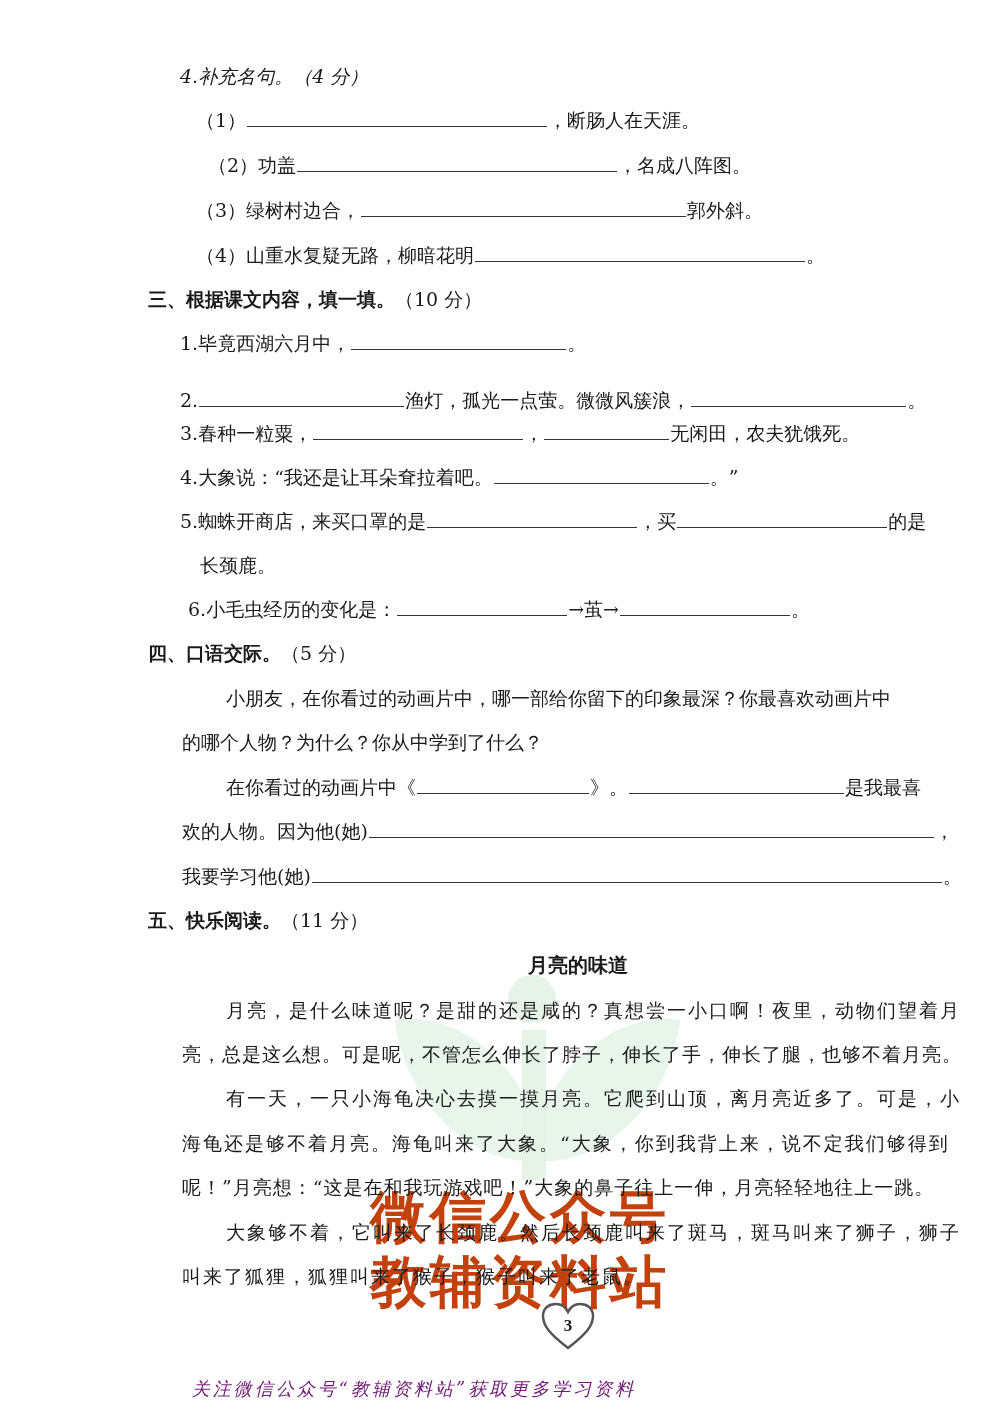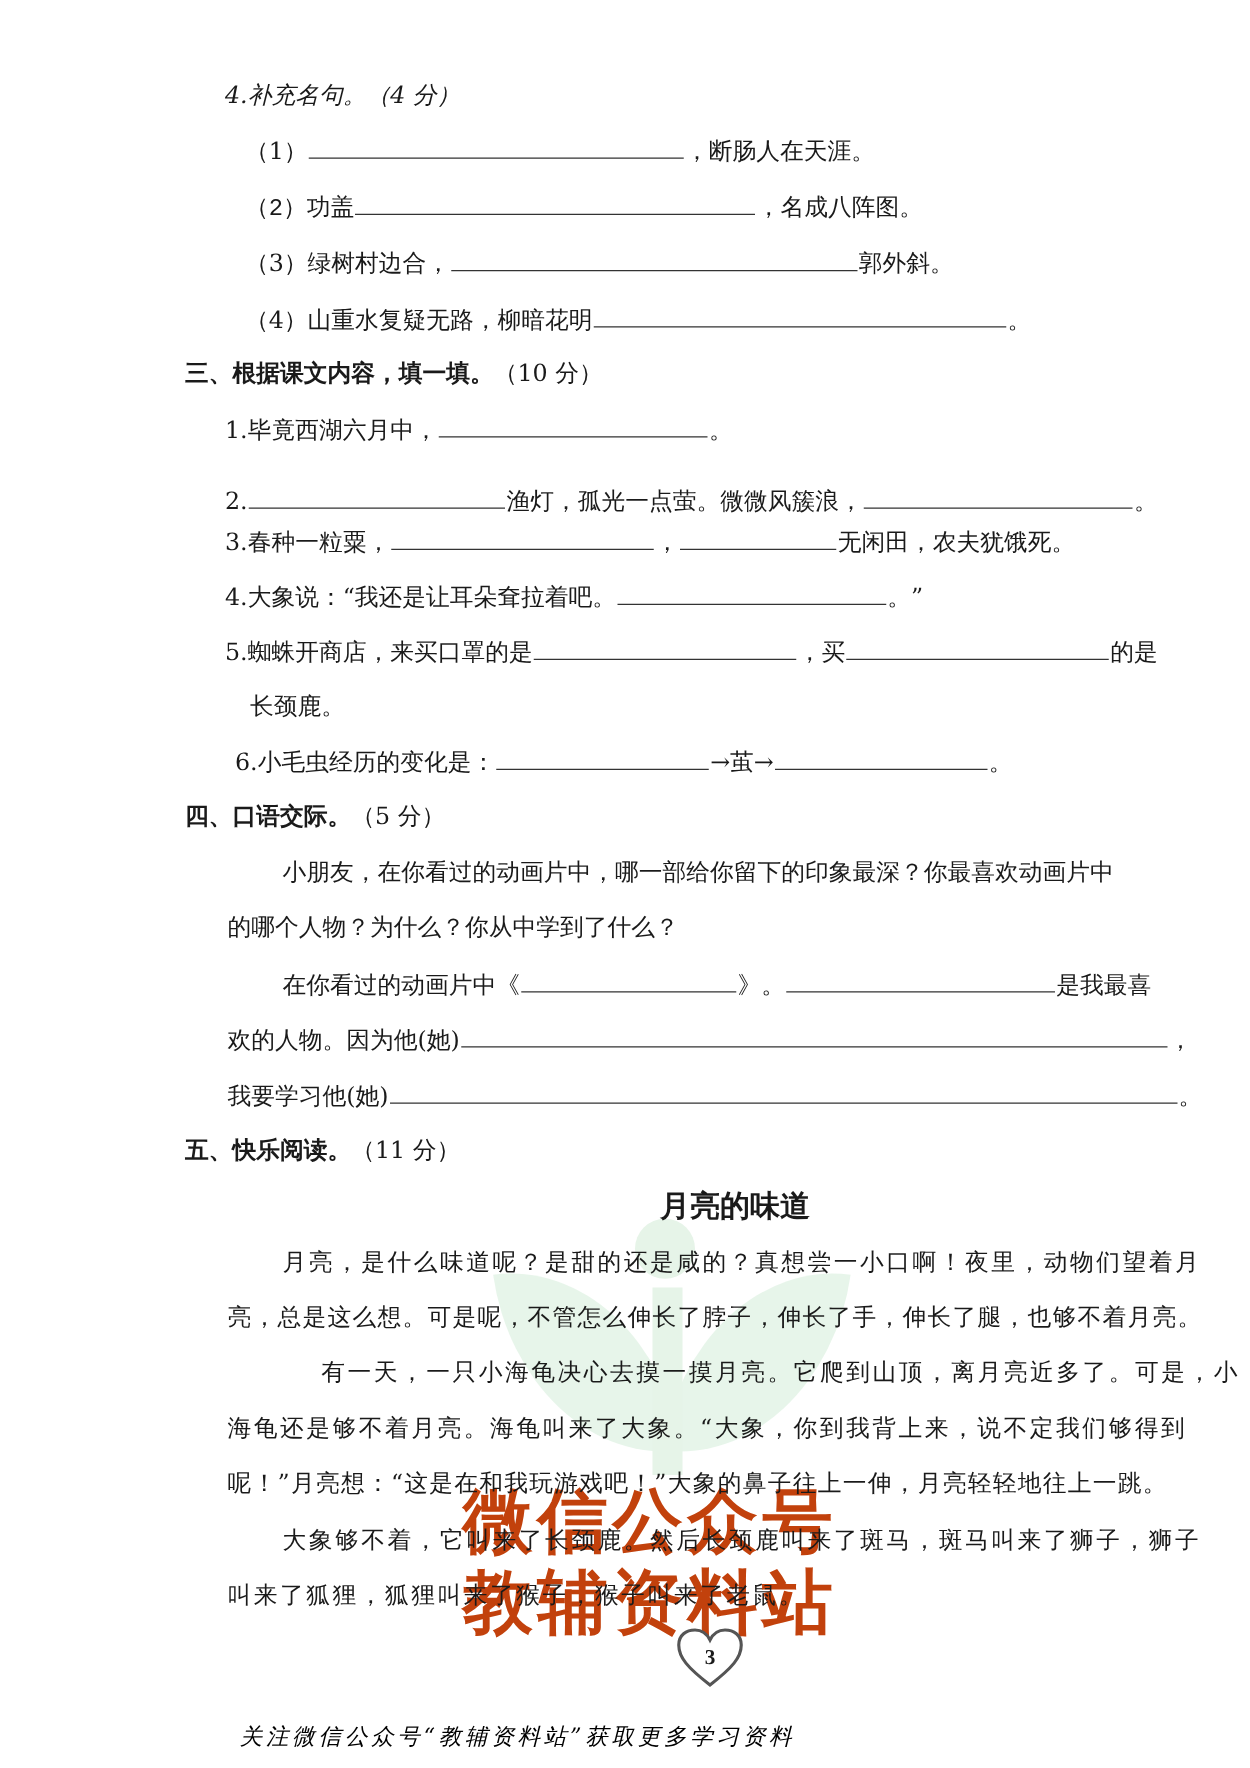--- a/index.html
+++ b/index.html
@@ -49,42 +49,42 @@
   .heart {
     position: absolute; left: 540px; top: 1302px; width: 56px; height: 50px;
   }
   .heart-num {
     position: absolute; left: 0; top: 14px; width: 56px; text-align: center;
     font-size: 17px; font-weight: bold; font-family: "Liberation Serif", serif;
   }
   .footer {
     position: absolute; left: 0; width: 828px; top: 1377px; text-align: center;
     font-size: 18px; letter-spacing: 3px; font-style: italic;
-    font-family: "DejaVu Serif", "Liberation Serif", serif; color: #000000;
+    font-family: "DejaVu Serif", "Liberation Serif", serif; color: #701a75;
   }
 </style>
 </head>
 <body>
 
 <div class="wm">
   <div class="wm-head"></div>
   <div class="wm-leaf-l"></div>
   <div class="wm-leaf-r"></div>
   <div class="wm-stem"></div>
   <div class="wm-text" style="top:1180px;">微信公众号</div>
   <div class="wm-text" style="top:1245px;">教辅资料站</div>
 </div>
 
 <div class="line" style="left:180px; top:64px;font-style:italic;">
   <span>4.补充名句。</span><span>（4 分）</span>
 </div>
 <div class="line" style="left:196px; top:108px;">
   <span>（1）</span><span class="blank" style="width:300px"></span><span>，断肠人在天涯。</span>
 </div>
-<div class="line" style="left:196px; top:153px;font-family:Liberation Mono, monospace;">
+<div class="line" style="left:208px; top:153px;">
   <span>（2）功盖</span><span class="blank" style="width:320px"></span><span>，名成八阵图。</span>
 </div>
 <div class="line" style="left:196px; top:198px;">
   <span>（3）绿树村边合，</span><span class="blank" style="width:325px"></span><span>郭外斜。</span>
 </div>
 <div class="line" style="left:196px; top:243px;">
   <span>（4）山重水复疑无路，柳暗花明</span><span class="blank" style="width:330px"></span><span>。</span>
 </div>
 
 <div class="line" style="left:148px; top:287px;">
@@ -123,24 +123,24 @@
 <div class="line" style="left:182px; top:819px;">
   <span>欢的人物。因为他(她)</span><span class="blank" style="width:565px"></span><span>，</span>
 </div>
 <div class="line" style="left:182px; top:864px;">
   <span>我要学习他(她)</span><span class="blank" style="width:630px"></span><span>。</span>
 </div>
 
 <div class="line" style="left:148px; top:908px;">
   <span class="bold">五、快乐阅读。</span><span class="score">（11 分）</span>
 </div>
-<div class="line bold" style="left:528px; top:953px; font-size:24px;">月亮的味道</div>
+<div class="line bold" style="left:528px; top:953px; font-size:20px;">月亮的味道</div>
 <div class="line kai" style="left:226px; top:998px;">月亮，是什么味道呢？是甜的还是咸的？真想尝一小口啊！夜里，动物们望着月</div>
 <div class="line kai" style="left:182px; top:1042px; letter-spacing:1px;">亮，总是这么想。可是呢，不管怎么伸长了脖子，伸长了手，伸长了腿，也够不着月亮。</div>
-<div class="line kai" style="left:226px; top:1086px;margin-left:31px;">有一天，一只小海龟决心去摸一摸月亮。它爬到山顶，离月亮近多了。可是，小</div>
+<div class="line kai" style="left:226px; top:1086px;">有一天，一只小海龟决心去摸一摸月亮。它爬到山顶，离月亮近多了。可是，小</div>
 <div class="line kai" style="left:182px; top:1131px;">海龟还是够不着月亮。海龟叫来了大象。“大象，你到我背上来，说不定我们够得到</div>
 <div class="line kai" style="left:182px; top:1175px; letter-spacing:1px;">呢！”月亮想：“这是在和我玩游戏吧！”大象的鼻子往上一伸，月亮轻轻地往上一跳。</div>
 <div class="line kai" style="left:226px; top:1220px;">大象够不着，它叫来了长颈鹿。然后长颈鹿叫来了斑马，斑马叫来了狮子，狮子</div>
 <div class="line kai" style="left:182px; top:1264px;">叫来了狐狸，狐狸叫来了猴子，猴子叫来了老鼠。</div>
 
 <div class="heart">
   <svg width="56" height="50" viewBox="0 0 56 50">
     <path d="M28 46 C 10 32, 3 24, 3 14 C 3 6, 9 2, 16 2 C 22 2, 26 6, 28 10 C 30 6, 34 2, 40 2 C 47 2, 53 6, 53 14 C 53 24, 46 32, 28 46 Z" fill="#ffffff" stroke="#555" stroke-width="2.5"></path>
   </svg>
   <div class="heart-num">3</div>

